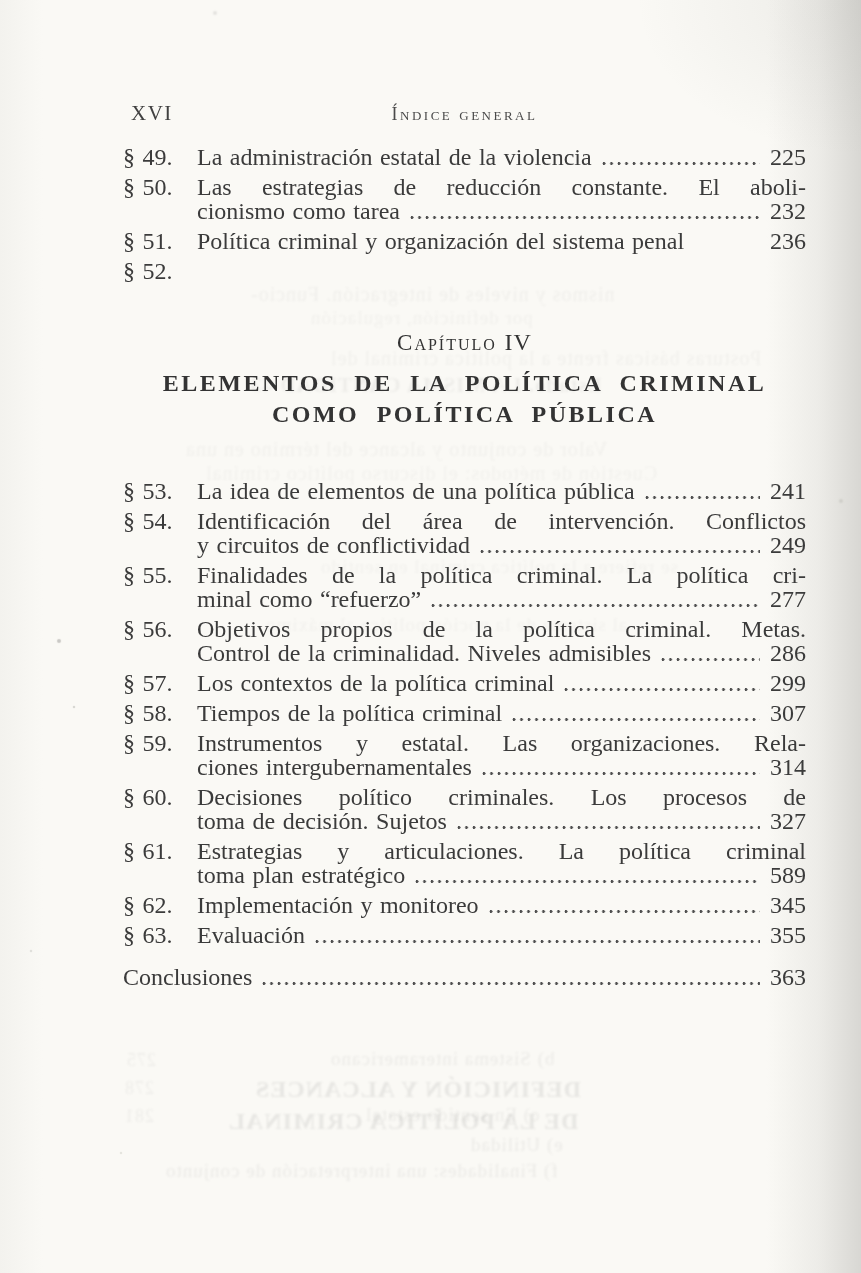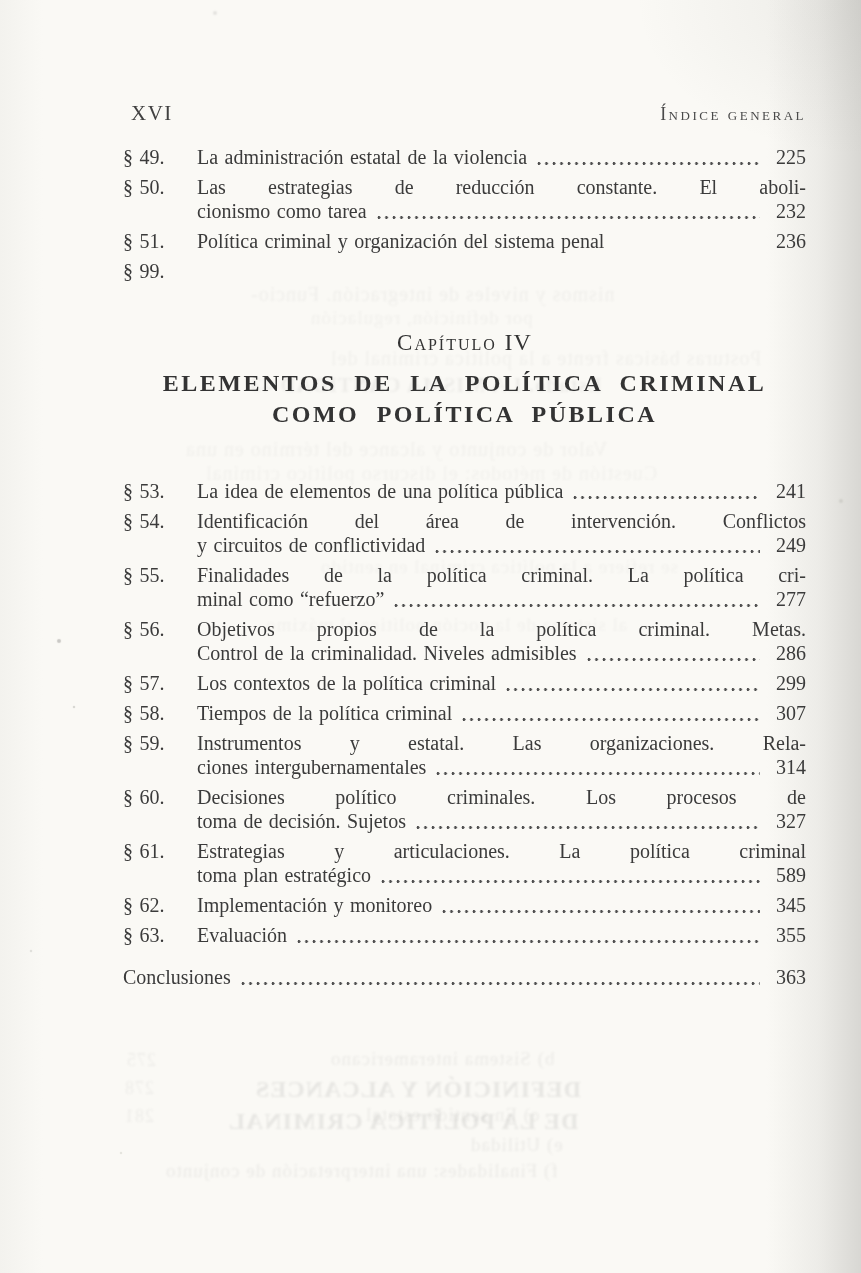--- a/index.html
+++ b/index.html
@@ -21,23 +21,23 @@
   .ghost{
     position:absolute;white-space:nowrap;
     transform:scaleX(-1);
     filter:blur(1.2px);
     color:rgba(105,105,105,0.8);
     letter-spacing:1px;
   }
   .content{position:relative;width:683px;margin-left:123px;padding-top:101px;}
   .running-head{position:relative;height:26px;margin-bottom:18px;}
   .folio{position:absolute;left:8px;top:0;font-size:21px;letter-spacing:1.5px;color:#414141;}
-  .rh{position:absolute;left:0;right:0;top:3px;text-align:right;
+  .rh{position:absolute;left:0;right:0;top:3px;text-align:center;
       font-variant:small-caps;font-size:18px;letter-spacing:2.5px;color:#4a4a4a;}
-  .toc{font-size:20px;line-height:24px;word-spacing:1.5px;}
+  .toc{font-size:24px;line-height:24px;word-spacing:1.5px;}
   .entry{display:flex;margin-bottom:6px;}
   .entry .num{width:74px;flex:none;white-space:nowrap;}
   .entry .body{flex:1;min-width:0;}
   .jline{text-align:justify;text-align-last:justify;}
   .lastline{display:flex;align-items:flex-start;}
   .lastline .txt{white-space:nowrap;}
   .leader{flex:1 1 auto;min-width:10px;height:3px;align-self:flex-end;margin:0 4px 4px 10px;
     background-image:radial-gradient(circle at 2px 1.5px,#4f4f4f 1.2px,transparent 1.7px);
     background-size:7.5px 3px;background-repeat:repeat-x;background-position:left bottom;}
   .leader.noline{background:none;}
@@ -112,21 +112,21 @@
           <span class="num">§ 51.</span>
           <div class="body">
             <div class="lastline">
               <span class="txt">Política criminal y organización del sistema penal</span>
               <span class="leader noline"></span>
               <span class="pg">236</span>
             </div>
           </div>
         </div>
         <div class="entry">
-          <span class="num">§ 99.</span>
+          <span class="num">§ 52.</span>
         </div>
       </div>
 
     <div class="chapter">
       <div class="kicker">
         <span class="kicker-word">Capítulo</span>
         <span class="kicker-num">IV</span>
       </div>
       <div class="chap-title">
         <span>ELEMENTOS DE LA POLÍTICA CRIMINAL</span><br>

